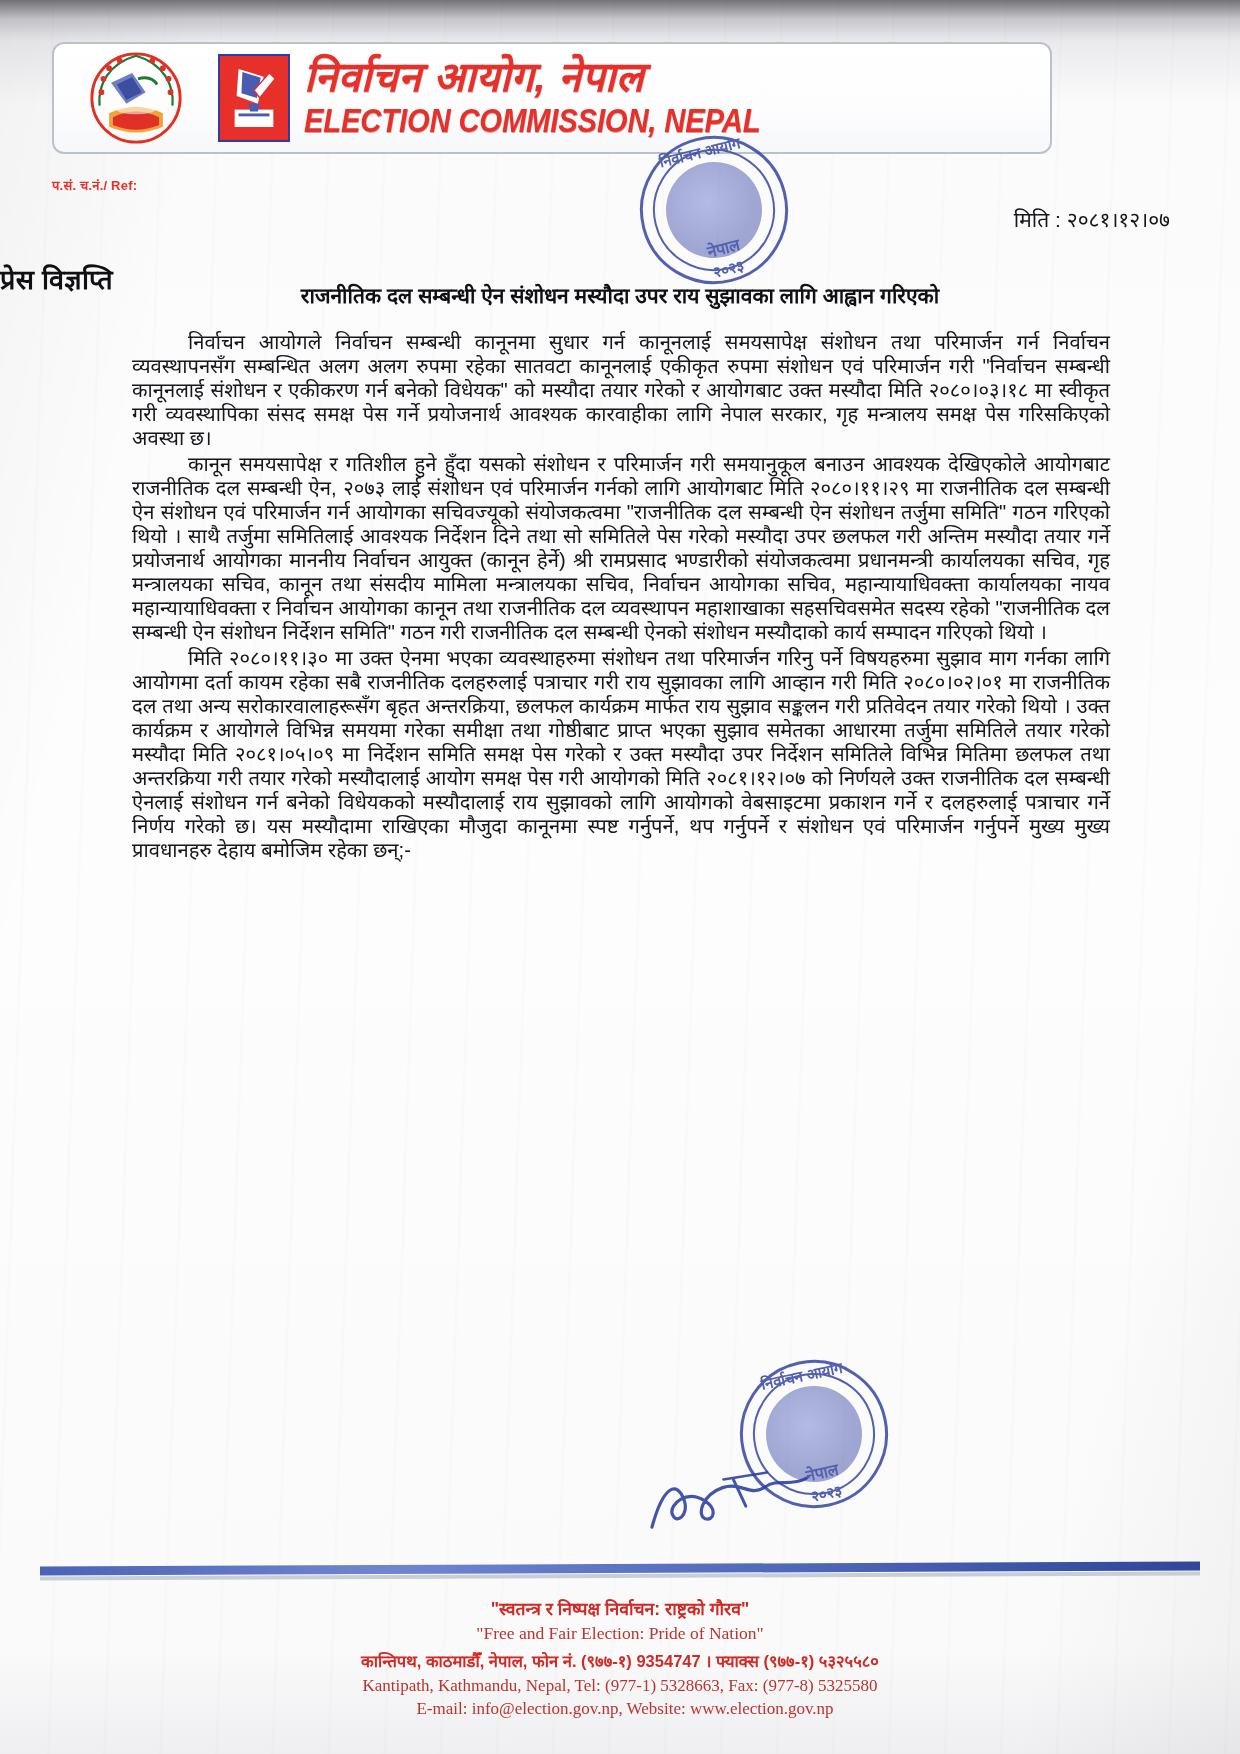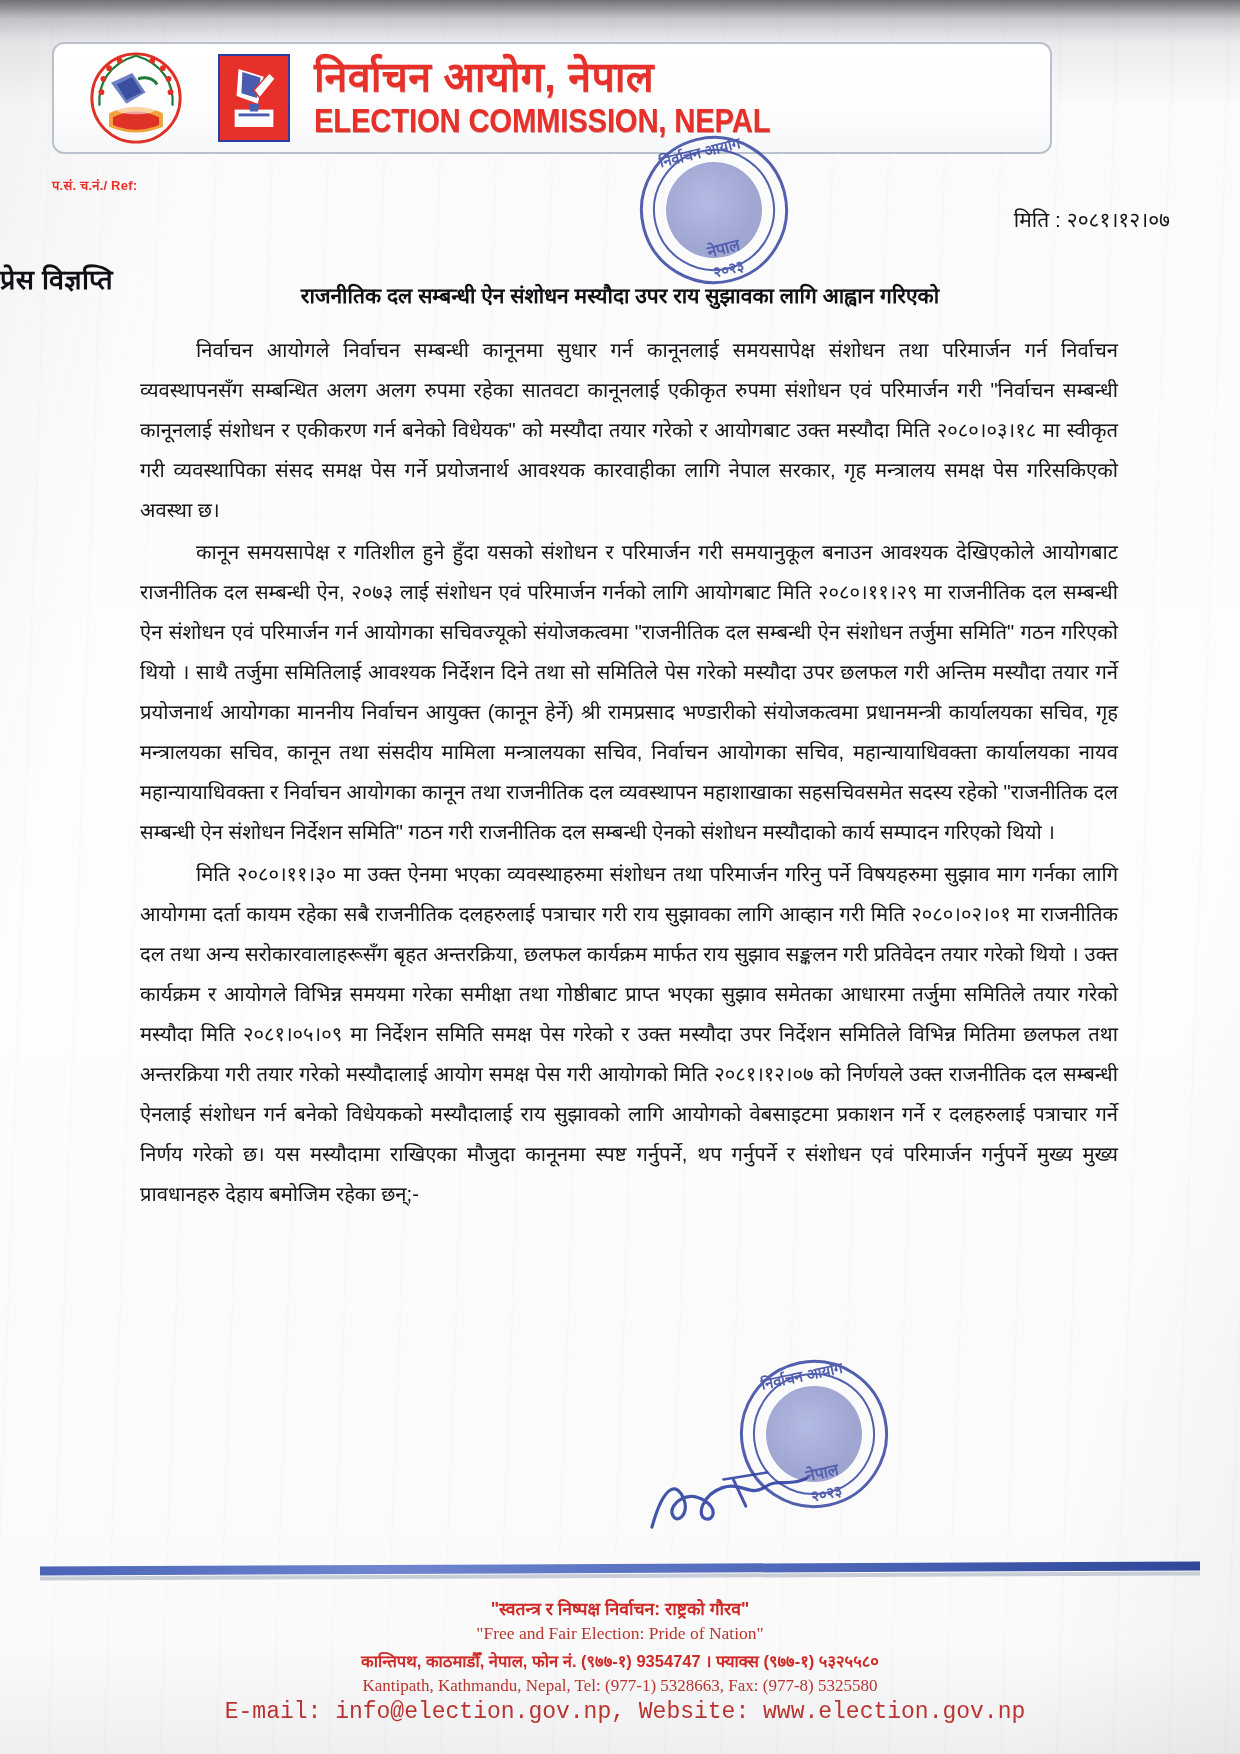--- a/index.html
+++ b/index.html
@@ -47,21 +47,21 @@
     background: linear-gradient(180deg,#ffffff 0%,#fdfdfe 60%,#f6f7f9 100%);
     display: flex; align-items: center;
     overflow: hidden;
   }
   .emblem { width: 96px; height: 96px; margin-left: 34px; flex: none; position: relative; }
   .ec-logo {
     width: 72px; height: 88px; margin-left: 34px; flex: none;
     background: #e8302a; border: 2px solid #2b3ea8;
     display: flex; align-items: center; justify-content: center;
   }
-  .titles { margin-left: 24px; }
+  .titles { margin-left: 14px; font-style: italic; }
   .np-title {
     color: #e8302a;
     font-family: "Liberation Sans", "DejaVu Sans", sans-serif;
     font-size: 41px; font-weight: 700; letter-spacing: 0.5px;
     line-height: 1.05; white-space: nowrap;
     text-shadow: 0.5px 0.5px 0 rgba(140,20,15,0.35);
   }
   .en-title {
     color: #e8302a;
     font-size: 34px; font-weight: 700;
@@ -90,24 +90,24 @@
   }
   .subject {
     position: absolute; left: 120px; width: 1000px; top: 281px;
     text-align: center; color: #101014;
     font-size: 21px; font-weight: 600;
     text-underline-offset: 6px;
   }
 
   
   .body {
-    position: absolute; left: 140px; top: 330px; width: 978px;
+    position: absolute; left: 132px; top: 330px; width: 978px;
     color: #15151a;
     font-size: 20.2px;
-    line-height: 40px;
+    line-height: 24px;
     text-align: justify;
     text-justify: inter-word;
   }
   .body p { margin: 0 0 2px 0; text-indent: 56px; }
 
   
   .sig {
     position: absolute; left: 640px; top: 1455px;
     width: 200px; height: 80px;
     color: #2a3ea0; font-size: 44px;
@@ -160,21 +160,21 @@
     background: #c8ced8; transform: skewY(-0.25deg);
   }
   .footer {
     position: absolute; left: 0; right: 0; top: 1596px;
     text-align: center;
   }
   .f-np-motto { color:#d02a26; font-size: 17.5px; font-weight: 700; margin-bottom: 3px; }
   .f-en-motto { color:#b9342e; font-size: 17.5px; font-family: "Liberation Serif", serif; margin-bottom: 5px; }
   .f-np-addr  { color:#d02a26; font-size: 16.5px; font-weight: 700; margin-bottom: 4px; }
   .f-en-addr  { color:#b9342e; font-size: 17px; font-family: "Liberation Serif", serif; margin-bottom: 3px; }
-  .f-mail     { color:#b9342e; font-size: 23px; font-family: Liberation Mono, monospace; margin-left: 10px; }
+  .f-mail     { color:#b9342e; font-size: 17px; font-family: Liberation Serif, serif; margin-left: 10px; }
 </style>
 </head>
 <body>
 
 <div class="page">
   <div class="scanbands"></div>
   <div class="topshadow"></div>
 
   <div class="letterhead">
 

